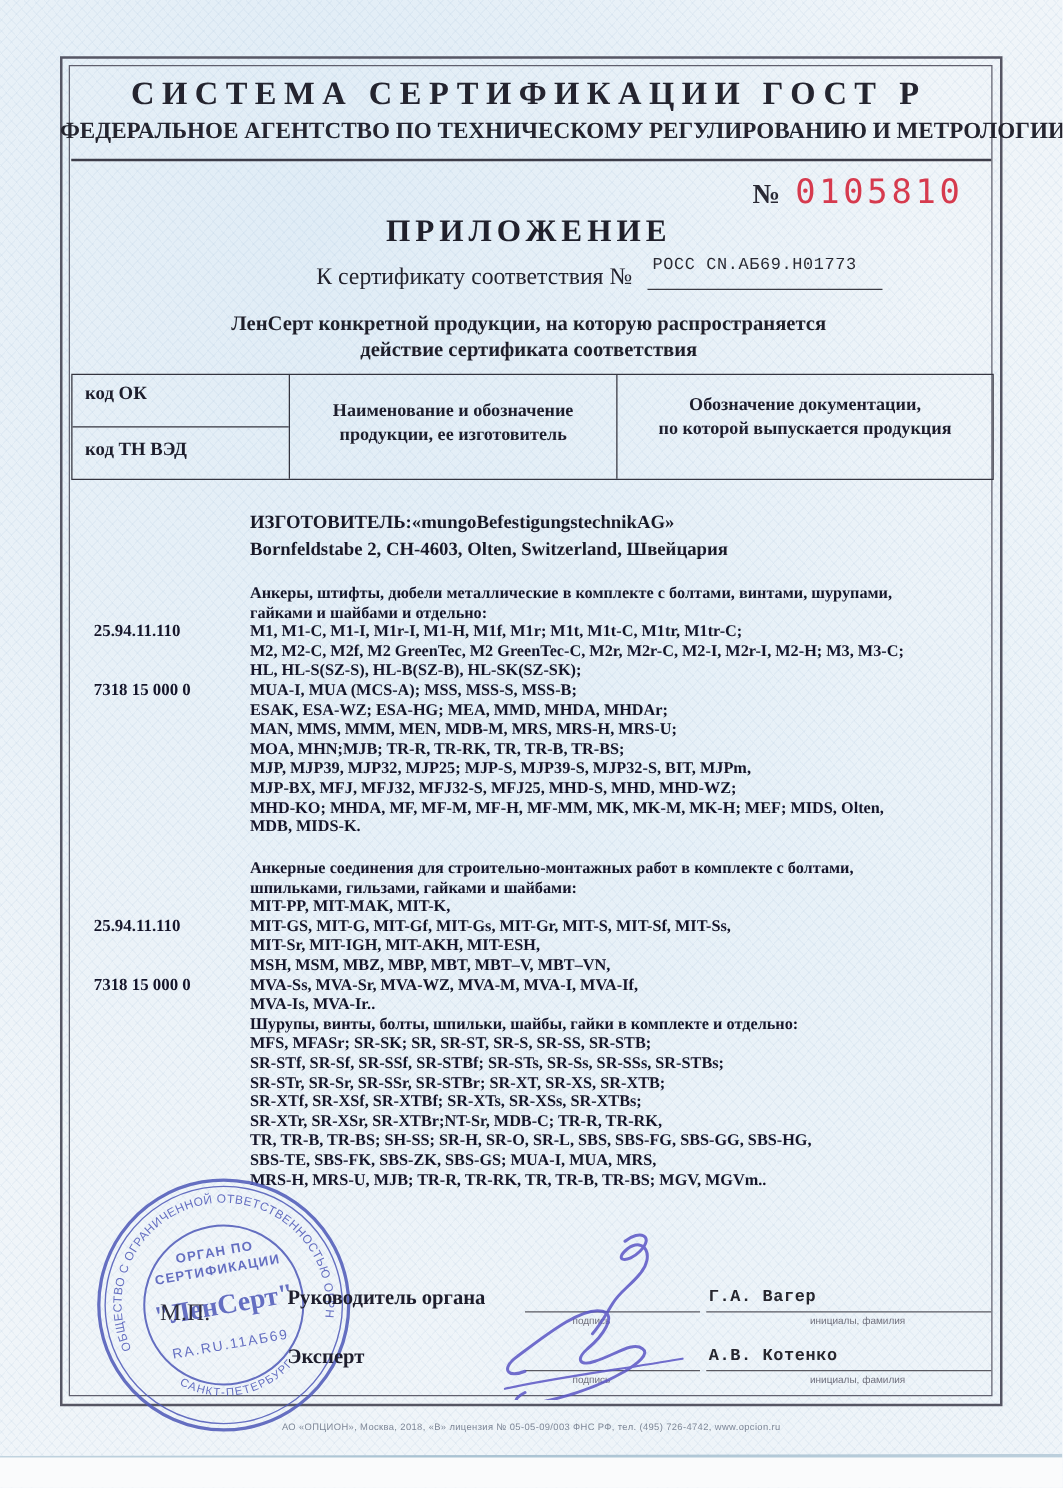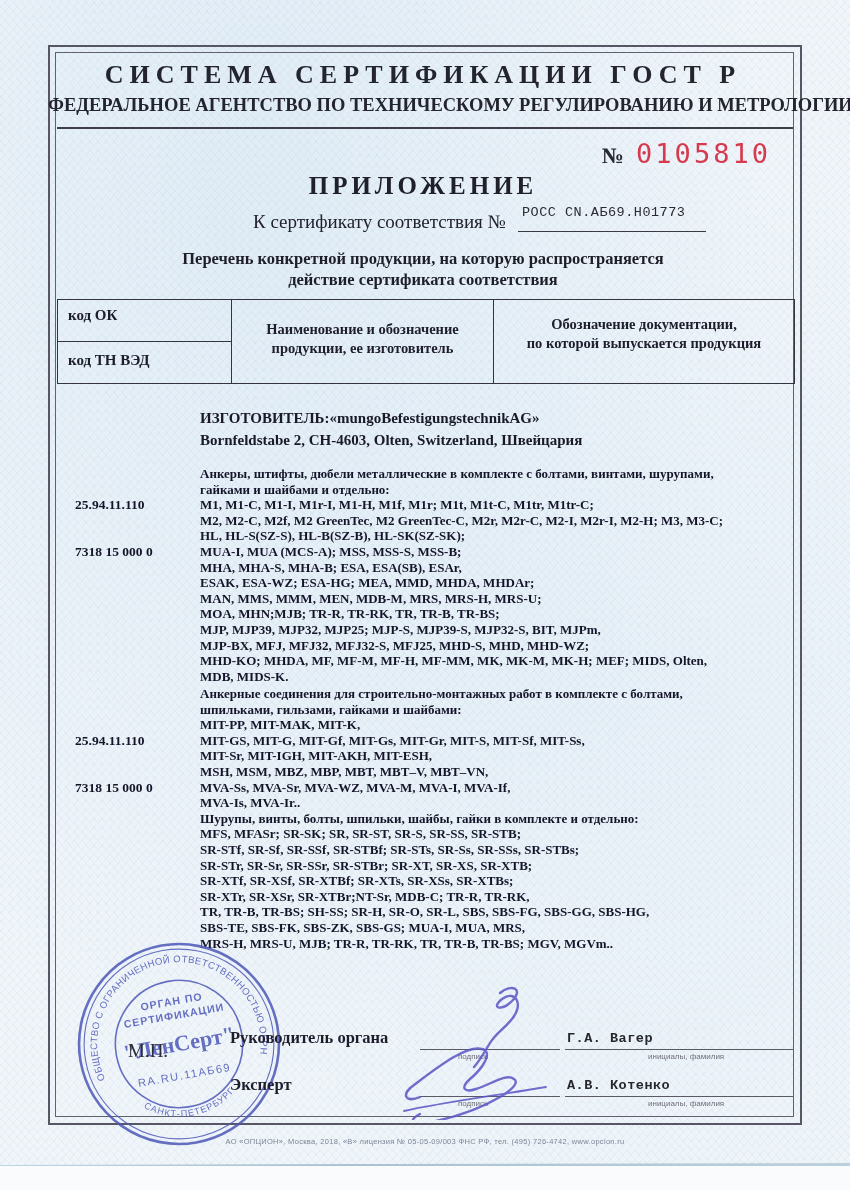--- a/index.html
+++ b/index.html
@@ -85,21 +85,21 @@
     <span class="num-sign">№</span>
     <span class="num-val">0105810</span>
   </div>
 
   <div class="abs doc-title">ПРИЛОЖЕНИЕ</div>
 
   <div class="abs cert-label">К сертификату соответствия №</div>
   <div class="abs cert-num">РОСС CN.АБ69.H01773</div>
   <div class="abs cert-line"></div>
 
-  <div class="abs sub1">Перечень конкретной продукции,  на которую распространяется</div>
+  <div class="abs sub1">ЛенСерт конкретной продукции,  на которую распространяется</div>
   <div class="abs tbl">
     <div class="abs v1"></div>
     <div class="abs v2"></div>
     <div class="abs h1"></div>
     <div class="abs cell-okp">код ОК</div>
     <div class="abs cell-tnved">код ТН ВЭД</div>
     <div class="abs cell-mid">
       <div>Наименование и обозначение</div>
       <div>продукции, ее изготовитель</div>
     </div>
@@ -121,21 +121,20 @@
     <div>25.94.11.110</div>
     <div>7318 15 000 0</div>
   </div>
   <div class="abs pbody pb1">
       <div class="tline">Анкеры,  штифты,  дюбели металлические в комплекте с болтами, винтами, шурупами,</div>
       <div class="tline">гайками и шайбами и отдельно:</div>
       <div class="tline">M1, M1-C, M1-I, M1r-I, M1-H, M1f, M1r; M1t, M1t-C, M1tr, M1tr-C;</div>
       <div class="tline">M2, M2-C, M2f, M2 GreenTec, M2 GreenTec-C, M2r, M2r-C, M2-I, M2r-I, M2-H; M3, M3-C;</div>
       <div class="tline">HL, HL-S(SZ-S), HL-B(SZ-B), HL-SK(SZ-SK);</div>
       <div class="tline">MUA-I, MUA (MCS-A); MSS, MSS-S, MSS-B;</div>
-      <div class="tline">MHA, MHA-S, MHA-B;  ESA, ESA(SB), ESAr,</div>
       <div class="tline">ESAK, ESA-WZ; ESA-HG; MEA, MMD, MHDA, MHDAr;</div>
       <div class="tline">MAN, MMS, MMM, MEN, MDB-M, MRS, MRS-H, MRS-U;</div>
       <div class="tline">MOA, MHN;MJB; TR-R, TR-RK, TR, TR-B, TR-BS;</div>
       <div class="tline">MJP, MJP39, MJP32, MJP25;  MJP-S, MJP39-S, MJP32-S, BIT, MJPm,</div>
       <div class="tline">MJP-BX, MFJ, MFJ32, MFJ32-S, MFJ25, MHD-S, MHD, MHD-WZ;</div>
       <div class="tline">MHD-KO; MHDA,  MF, MF-M, MF-H, MF-MM, MK, MK-M, MK-H; MEF; MIDS, Olten,</div>
       <div class="tline">MDB, MIDS-K.</div>
     </div>
 
   <div class="abs codes codes2">

